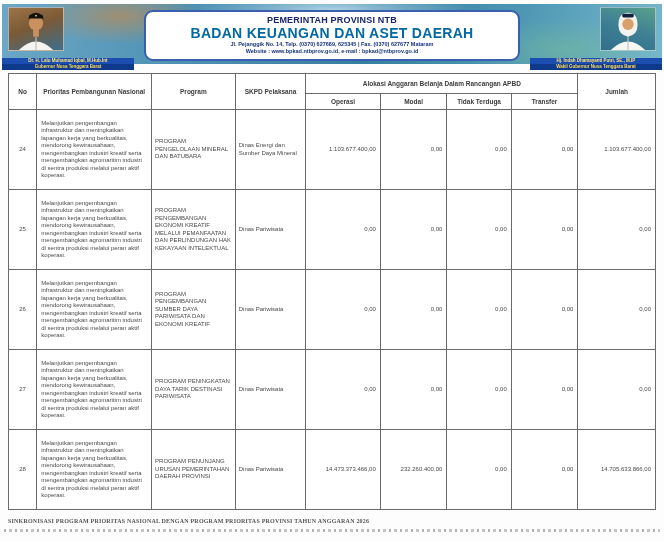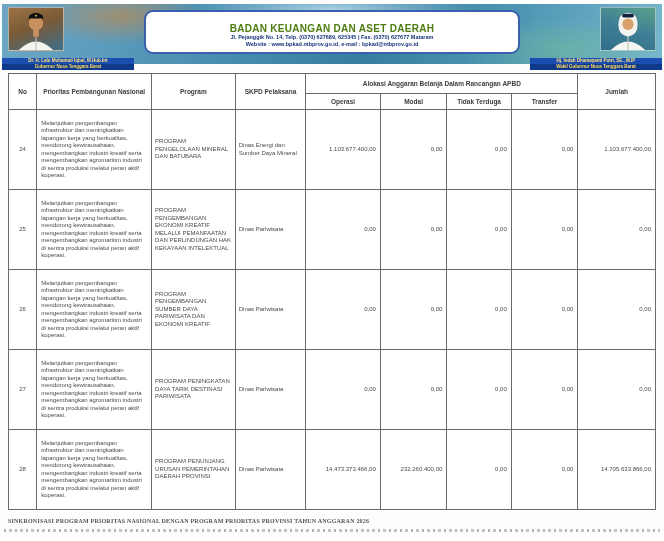--- a/index.html
+++ b/index.html
@@ -20,21 +20,21 @@
   .portrait svg { width:100%; height:100%; display:block; }
   .caption { position:absolute; bottom:-6px; width:132px; font-size:4.5px; line-height:6px;
     text-align:center; color:#ffe27a; font-weight:bold; z-index:3; }
   .caption.left { left:0; } .caption.right { right:0; }
   .caption .name  { display:block; background:#1c4db0; padding:0 2px; }
   .caption .title { display:block; background:#0f3a8c; color:#ffd95e; padding:0 2px; }
   .id-box { position:absolute; left:50%; top:6px; transform:translateX(-50%);
     width:376px; background:#ffffff; border:2px solid #3a5fb0; border-radius:9px;
     text-align:center; padding:3px 6px 4px 6px; z-index:2; }
   .id-line1 { font-size:9px;  font-weight:bold; color:#17246e; letter-spacing:.2px; }
-  .id-line2 { font-size:10px; font-weight:bold; color:#4d7c0f; letter-spacing:.3px; white-space:nowrap;margin-top:8px; }
+  .id-line2 { font-size:14px; font-weight:bold; color:#0369a1; letter-spacing:.3px; white-space:nowrap; }
   .id-line3, .id-line4 { font-size:5.5px; font-weight:bold; color:#17337d; line-height:7px; }
 
   
   .table-wrap { margin:9px 7px 0 8px; }
   table { border-collapse:collapse; table-layout:fixed; width:648px; background:#fff; }
   th, td { border:1px solid #6a6a6a; color:#4a4a4a; }
   thead th { font-size:6.5px; font-weight:600; color:#3d3d3d; text-align:center;
     padding:2px; background:#fff; }
   thead tr.group th { height:20px; }
   thead tr.sub   th { height:16px; }
@@ -83,20 +83,21 @@
   <div class="caption left">
     <span class="name">Dr. H. Lalu Muhamad Iqbal, M.Hub.Int</span>
     <span class="title">Gubernur Nusa Tenggara Barat</span>
   </div>
   <div class="caption right">
     <span class="name">Hj. Indah Dhamayanti Putri, SE., M.IP</span>
     <span class="title">Wakil Gubernur Nusa Tenggara Barat</span>
   </div>
 
   <div class="id-box">
+    <div class="id-line1">PEMERINTAH PROVINSI NTB</div>
     <div class="id-line2">BADAN KEUANGAN DAN ASET DAERAH</div>
     <div class="id-line3">Jl. Pejanggik No. 14, Telp. (0370) 627689, 625345 | Fax. (0370) 627677 Mataram</div>
     <div class="id-line4">Website : www.bpkad.ntbprov.go.id, e-mail : bpkad@ntbprov.go.id</div>
   </div>
 </div>
 
 <div class="table-wrap">
   <table>
     <colgroup>
       <col style="width:28px">

